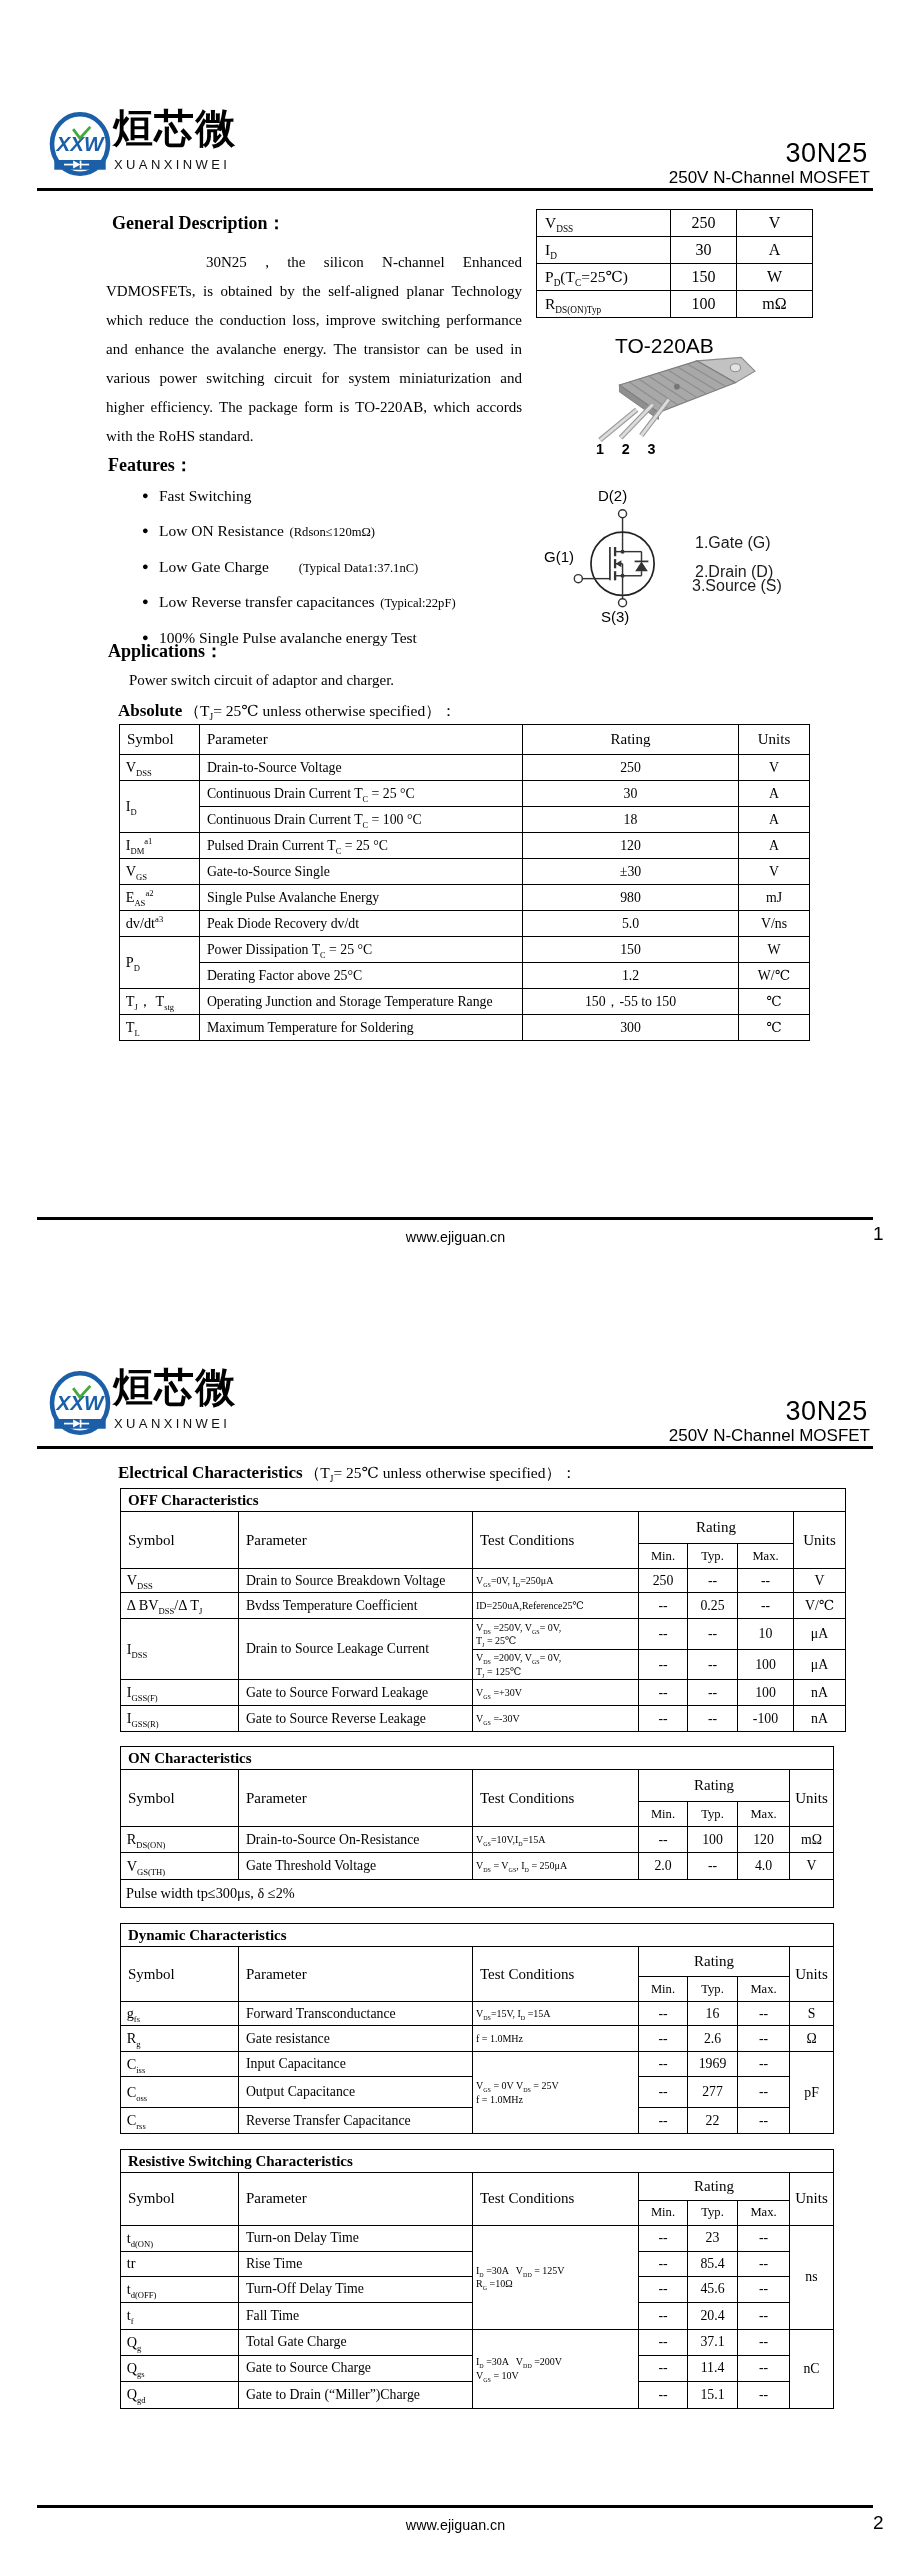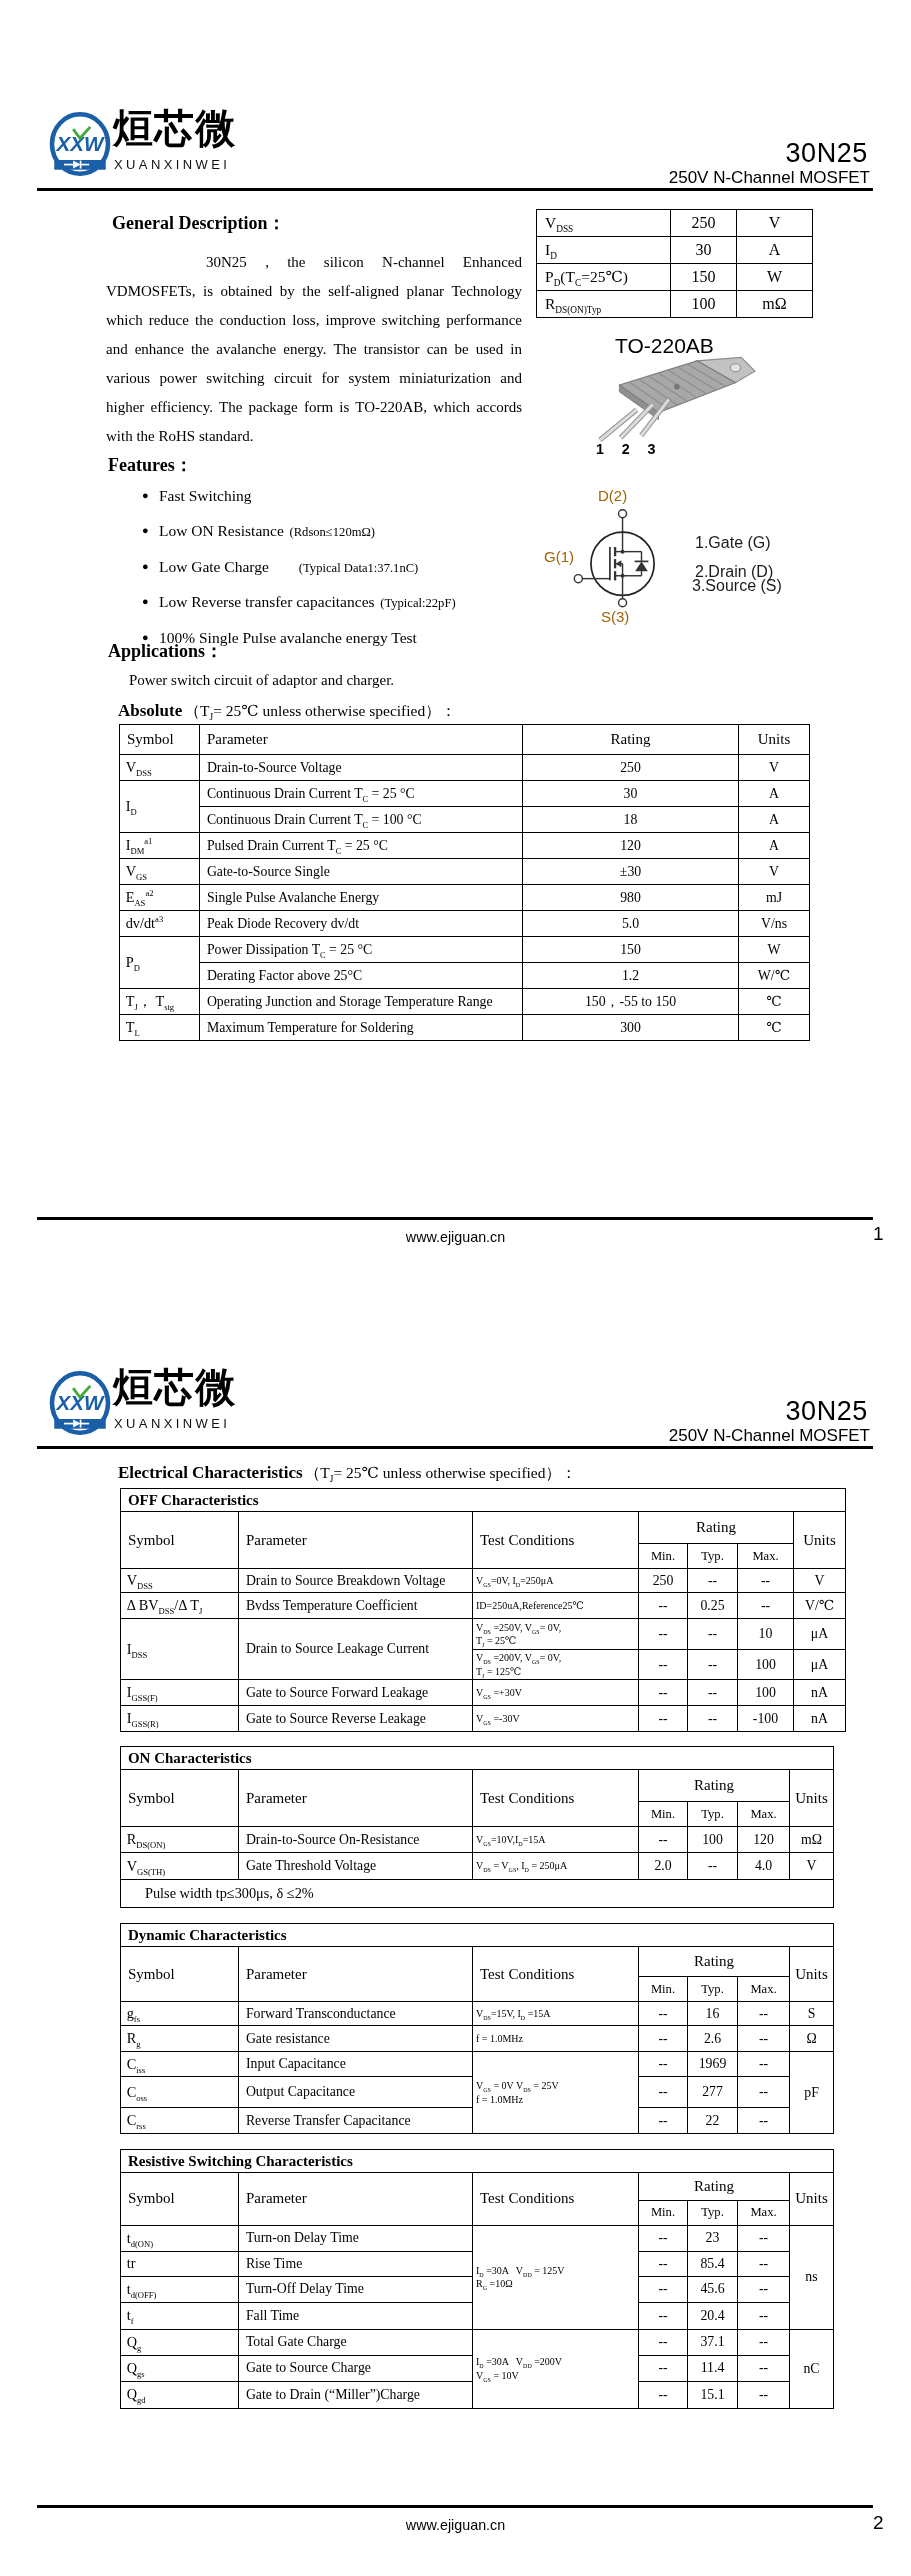--- a/index.html
+++ b/index.html
@@ -36,29 +36,29 @@
   .c{text-align:center}
   .l{padding-left:6.9px}
   .th{font-size:15px}
   .sm{font-size:12.6px}
   .band{font-weight:bold;font-size:15px;padding-left:6.9px}
   .sym{font-size:14.3px;padding-left:5.7px}
   .par{font-size:13.8px;padding-left:6.9px}
   .tc{font-size:10px;padding-left:3px;white-space:pre-wrap;line-height:1.35}
   .val{font-size:13.8px;text-align:center}
   .unit{font-size:13.8px;text-align:center}
-  .note-row{font-size:14.3px;padding-left:24px}
+  .note-row{font-size:14.3px;padding-left:5px}
   .sum-sym{font-size:15.5px;padding-left:8px}
   .sum-val{font-size:16px;text-align:center}
   sub{font-size:60%;line-height:0}
   sup{font-size:60%;line-height:0}
 
   .pkg-title{position:absolute;font-size:21px}
   .pins{position:absolute;font-size:14.3px;font-weight:bold;letter-spacing:6.9px}
-  .pin-label{position:absolute;font-size:15px;color:#a16207}
+  .pin-label{position:absolute;font-size:15px;color:#000000}
   .legend-item{position:absolute;font-size:16px;color:#1c1c1c}
   .site{position:absolute;left:0;width:911px;text-align:center;font-size:14.3px}
   .pnum{position:absolute;left:873px;font-size:19px}
 </style>
 </head>
 <body>
 
 <section>
 
   <div class="logo" style="left:49px;top:112px">

